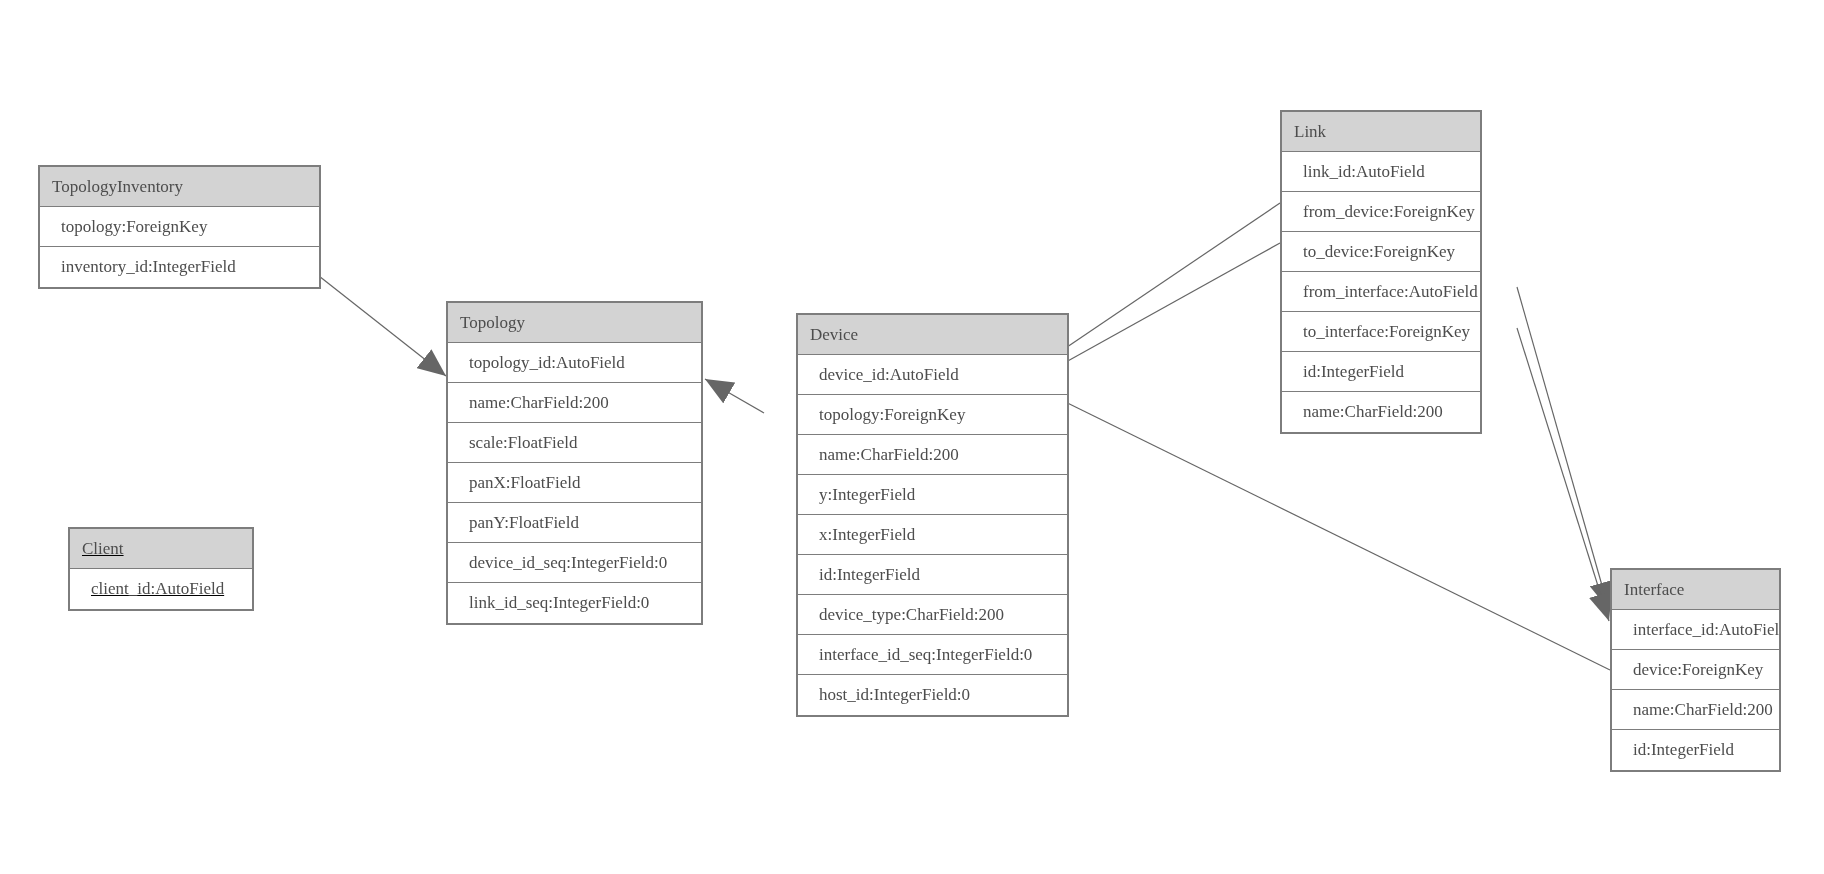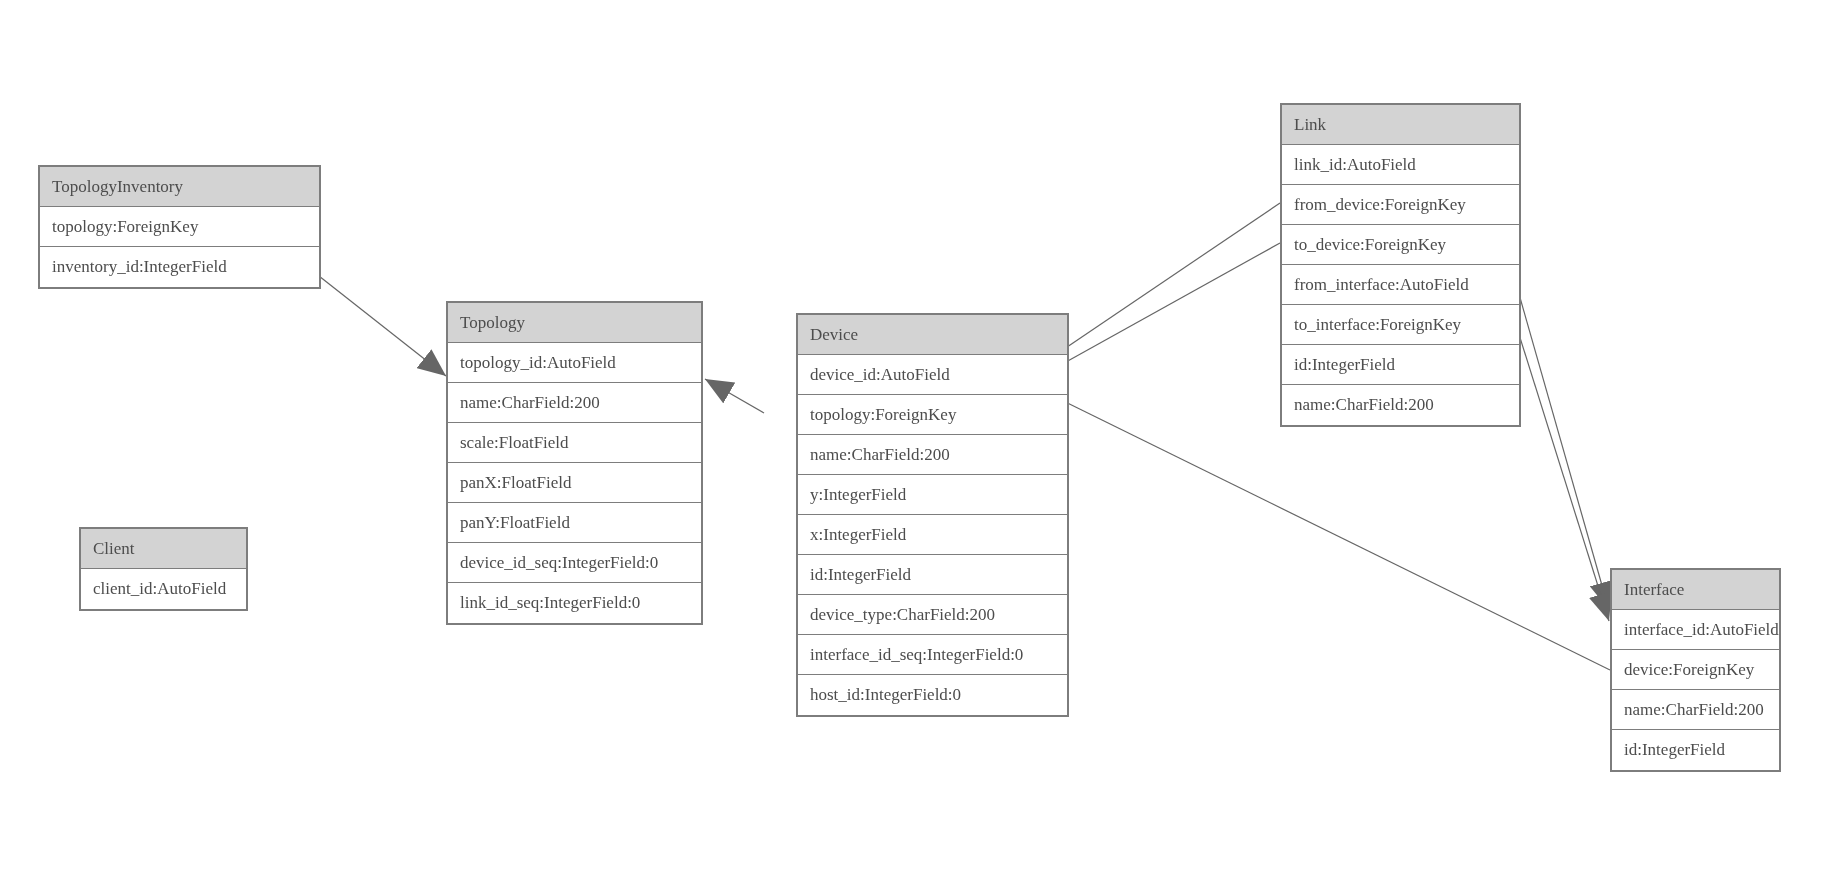--- a/index.html
+++ b/index.html
@@ -40,21 +40,21 @@
     color: #4d4d4d;
     font-size: 17px;
     white-space: nowrap;
     overflow: hidden;
   }
   .entity-row {
     box-sizing: border-box;
     height: 40px;
     display: flex;
     align-items: center;
-    padding: 0 12px;
+    padding: 0 21px;
     background: #ffffff;
     border-bottom: 1px solid #7d7d7d;
     color: #4d4d4d;
     font-size: 17px;
     white-space: nowrap;
     overflow: hidden;
   }
   .entity-row:last-child {
     border-bottom: none;
     text-align: center;
@@ -95,39 +95,39 @@
     <div class="entity-header">Topology</div>
     <div class="entity-row">topology_id:AutoField</div>
     <div class="entity-row">name:CharField:200</div>
     <div class="entity-row">scale:FloatField</div>
     <div class="entity-row">panX:FloatField</div>
     <div class="entity-row">panY:FloatField</div>
     <div class="entity-row">device_id_seq:IntegerField:0</div>
     <div class="entity-row">link_id_seq:IntegerField:0</div>
   </div>
 
-  <div class="entity" style="left:79px; top:527px; width:169px;">
+  <div class="entity" style="left:68px; top:527px; width:186px;text-decoration:underline;">
     <div class="entity-header">Client</div>
     <div class="entity-row">client_id:AutoField</div>
   </div>
 
   <div class="entity" style="left:796px; top:313px; width:273px;">
     <div class="entity-header">Device</div>
     <div class="entity-row">device_id:AutoField</div>
     <div class="entity-row">topology:ForeignKey</div>
     <div class="entity-row">name:CharField:200</div>
     <div class="entity-row">y:IntegerField</div>
     <div class="entity-row">x:IntegerField</div>
     <div class="entity-row">id:IntegerField</div>
     <div class="entity-row">device_type:CharField:200</div>
     <div class="entity-row">interface_id_seq:IntegerField:0</div>
     <div class="entity-row">host_id:IntegerField:0</div>
   </div>
 
-  <div class="entity" style="left:1280px; top:103px; width:241px;">
+  <div class="entity" style="left:1280px; top:110px; width:202px;">
     <div class="entity-header">Link</div>
     <div class="entity-row">link_id:AutoField</div>
     <div class="entity-row">from_device:ForeignKey</div>
     <div class="entity-row">to_device:ForeignKey</div>
     <div class="entity-row">from_interface:AutoField</div>
     <div class="entity-row">to_interface:ForeignKey</div>
     <div class="entity-row">id:IntegerField</div>
     <div class="entity-row">name:CharField:200</div>
   </div>
 

